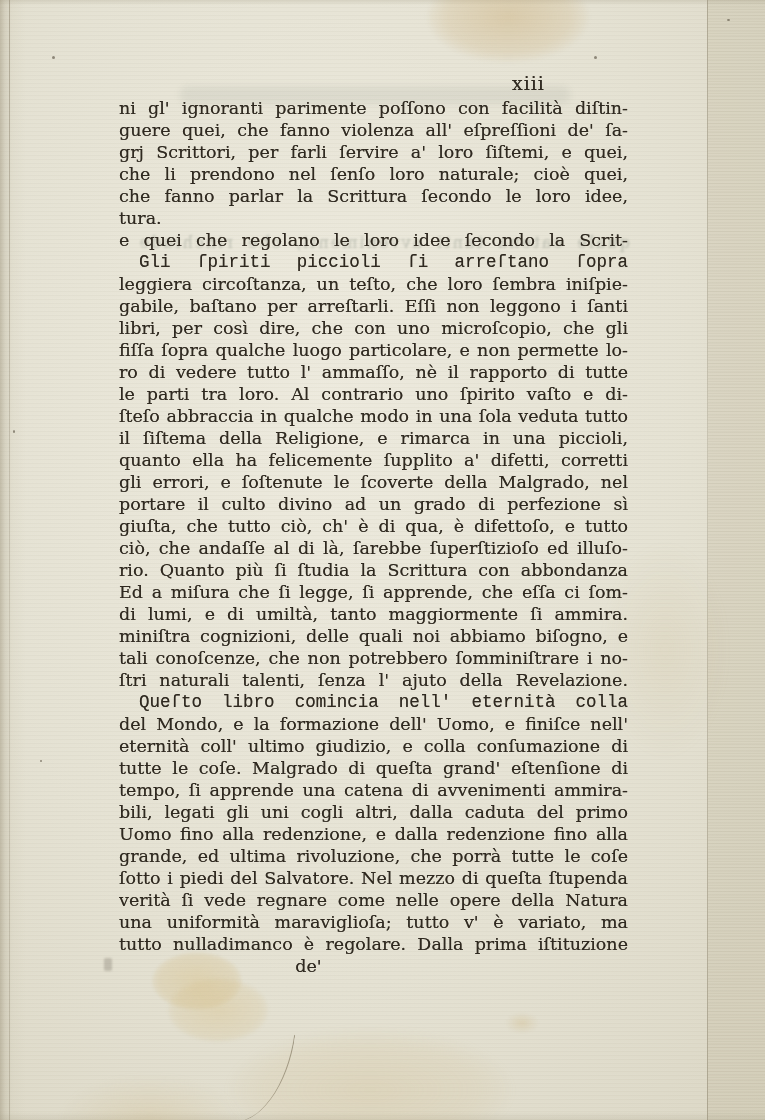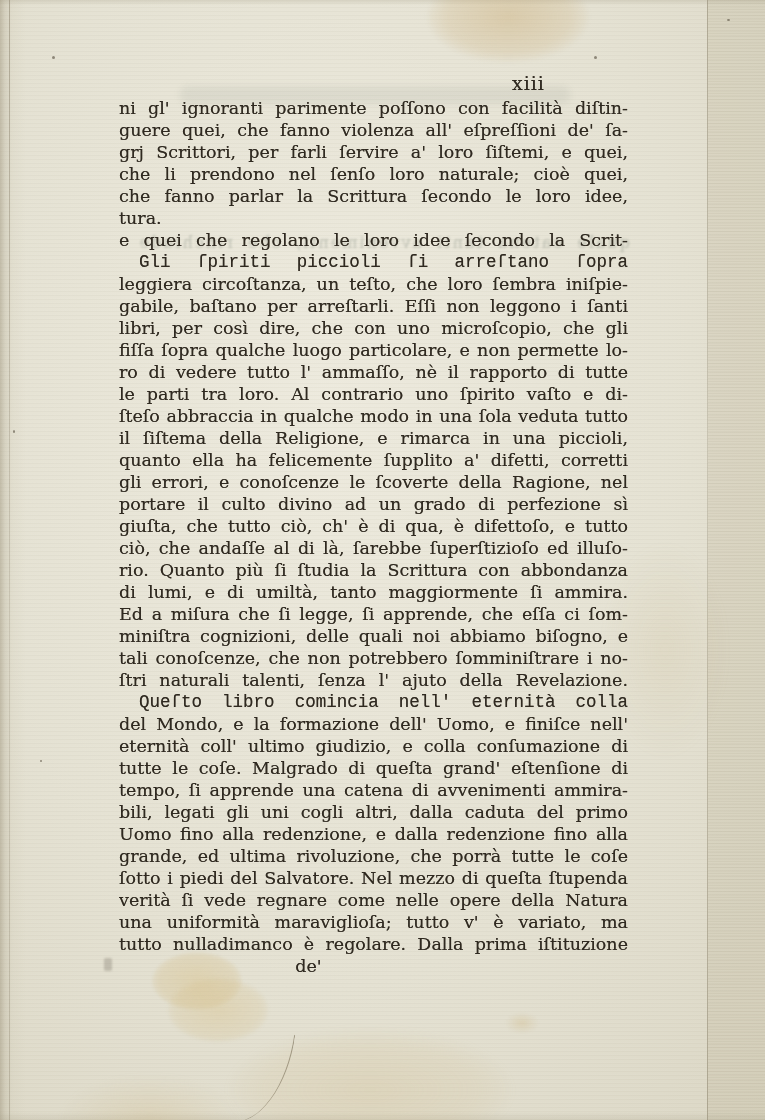--- a/index.html
+++ b/index.html
@@ -205,27 +205,27 @@
         <div class="line indent">Gli ſpiriti piccioli ſi arreſtano ſopra picciole coſe: una</div>
         <div class="line">leggiera circoſtanza, un teſto, che loro ſembra iniſpie-</div>
         <div class="line">gabile, baſtano per arreſtarli. Eſſi non leggono i ſanti</div>
         <div class="line">libri, per così dire, che con uno microſcopio, che gli</div>
         <div class="line">fiſſa ſopra qualche luogo particolare, e non permette lo-</div>
         <div class="line">ro di vedere tutto l' ammaſſo, nè il rapporto di tutte</div>
         <div class="line">le parti tra loro. Al contrario uno ſpirito vaſto e di-</div>
         <div class="line">ſteſo abbraccia in qualche modo in una ſola veduta tutto</div>
         <div class="line">il ſiſtema della Religione, e rimarca in una piccioli,</div>
         <div class="line">quanto ella ha felicemente ſupplito a' difetti, corretti</div>
-        <div class="line">gli errori, e conoſcenze le ſcoverte della Ragione, nel</div>
+        <div class="line">gli errori, e ſoſtenute le ſcoverte della Malgrado, nel</div>
         <div class="line">portare il culto divino ad un grado di perfezione sì</div>
         <div class="line">giuſta, che tutto ciò, ch' è di qua, è difettoſo, e tutto</div>
         <div class="line">ciò, che andaſſe al di là, ſarebbe ſuperſtizioſo ed illuſo-</div>
         <div class="line">rio. Quanto più ſi ſtudia la Scrittura con abbondanza</div>
+        <div class="line">Ed a miſura che ſi legge, ſi apprende, che eſſa ci ſom-</div>
         <div class="line">di lumi, e di umiltà, tanto maggiormente ſi ammira.</div>
-        <div class="line">Ed a miſura che ſi legge, ſi apprende, che eſſa ci ſom-</div>
         <div class="line">miniſtra cognizioni, delle quali noi abbiamo biſogno, e</div>
         <div class="line">tali conoſcenze, che non potrebbero ſomminiſtrare i no-</div>
         <div class="line">ſtri naturali talenti, ſenza l' ajuto della Revelazione.</div>
       </div>
       <div>
         <div class="line indent">Queſto libro comincia nell' eternità colla creazione</div>
         <div class="line">del Mondo, e la formazione dell' Uomo, e finiſce nell'</div>
         <div class="line">eternità coll' ultimo giudizio, e colla conſumazione di</div>
         <div class="line">tutte le coſe. Malgrado di queſta grand' eſtenſione di</div>
         <div class="line">tempo, ſi apprende una catena di avvenimenti ammira-</div>

